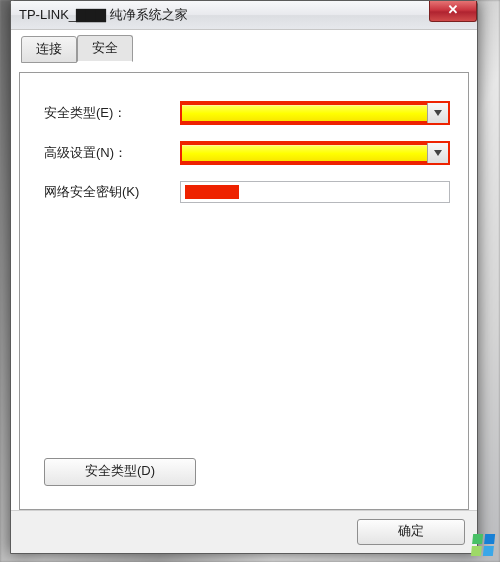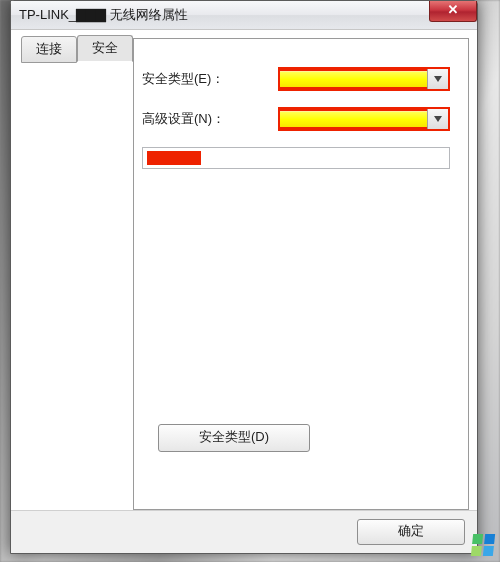--- a/index.html
+++ b/index.html
@@ -88,20 +88,21 @@
     border-color: #7a2020;
     border-bottom-left-radius: 3px;
     border-bottom-right-radius: 3px;
   }
 
   
   .client {
     flex: 1 1 auto;
     padding: 8px 8px 0 8px;
     display: flex;
+    flex-direction: column;
     background: #ffffff;
   }
 
   
   .tab-row {
     display: flex;
     align-items: flex-end;
     height: 24px;
     margin-bottom: -1px;
     padding-left: 2px;
@@ -126,22 +127,23 @@
   .tab.active {
     background: #e5e5e5;
     border-bottom: 1px solid #ffffff;
     z-index: 2;
   }
 
   .tab-panel {
     flex: 1 1 auto;
     border: 1px solid #9a9a9a;
     background: #ffffff;
-    padding: 28px 18px 18px 8px;
-    position: relative;
+    padding: 28px 18px 18px 24px;
+    position: relative;
+    margin-top: 11px;
   }
 
   .form-row {
     display: flex;
     align-items: center;
     margin-bottom: 16px;
   }
   .form-label {
     width: 136px;
     font-size: 13px;
@@ -277,21 +279,21 @@
   .watermark .url  { font-size: 11px; color:#1a4f99; }
 </style>
 </head>
 <body>
 
 <div class="desktop-bg"></div>
 
 <div class="window">
 
   <div class="titlebar">
-    <span class="title-text">TP-LINK_▇▇▇ 无线网络属性</span>
+    <span class="title-text">TP-LINK_▇▇▇ 纯净系统之家</span>
     <div class="caption-buttons">
       <div class="caption-btn caption-close">
         <span>✕</span>
       </div>
     </div>
   </div>
 
   <div class="client">
 
     <div class="tab-row">
@@ -330,20 +332,21 @@
               <svg viewBox="0 0 8 6">
                   <path d="M0 0 L8 0 L4 6 Z" fill="#444"></path>
                 </svg>
             </div>
           </div>
         </div>
       </div>
 
       
       <div class="form-row">
+        <div class="form-label">网络安全密钥(K)</div>
         <div class="form-field">
           <div class="textfield">
             <span class="redact"></span>
             <span></span>
           </div>
         </div>
       </div>
 
       
 

